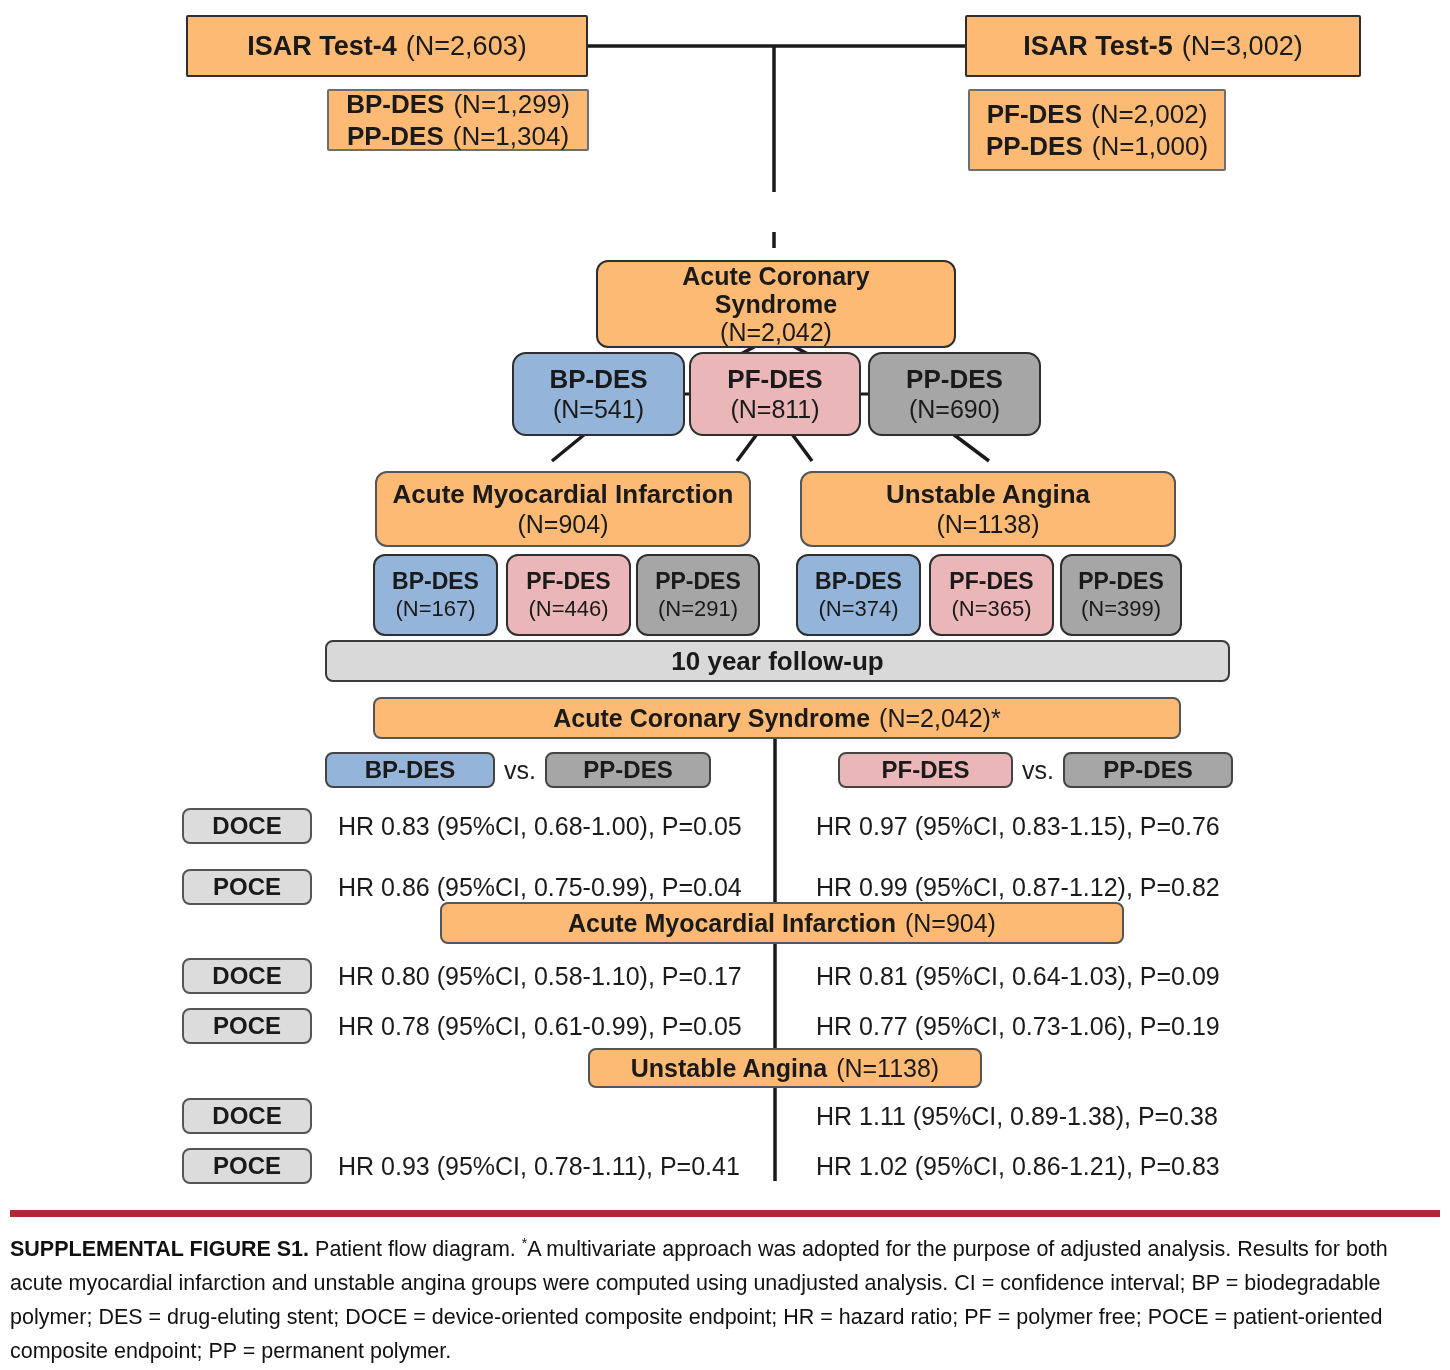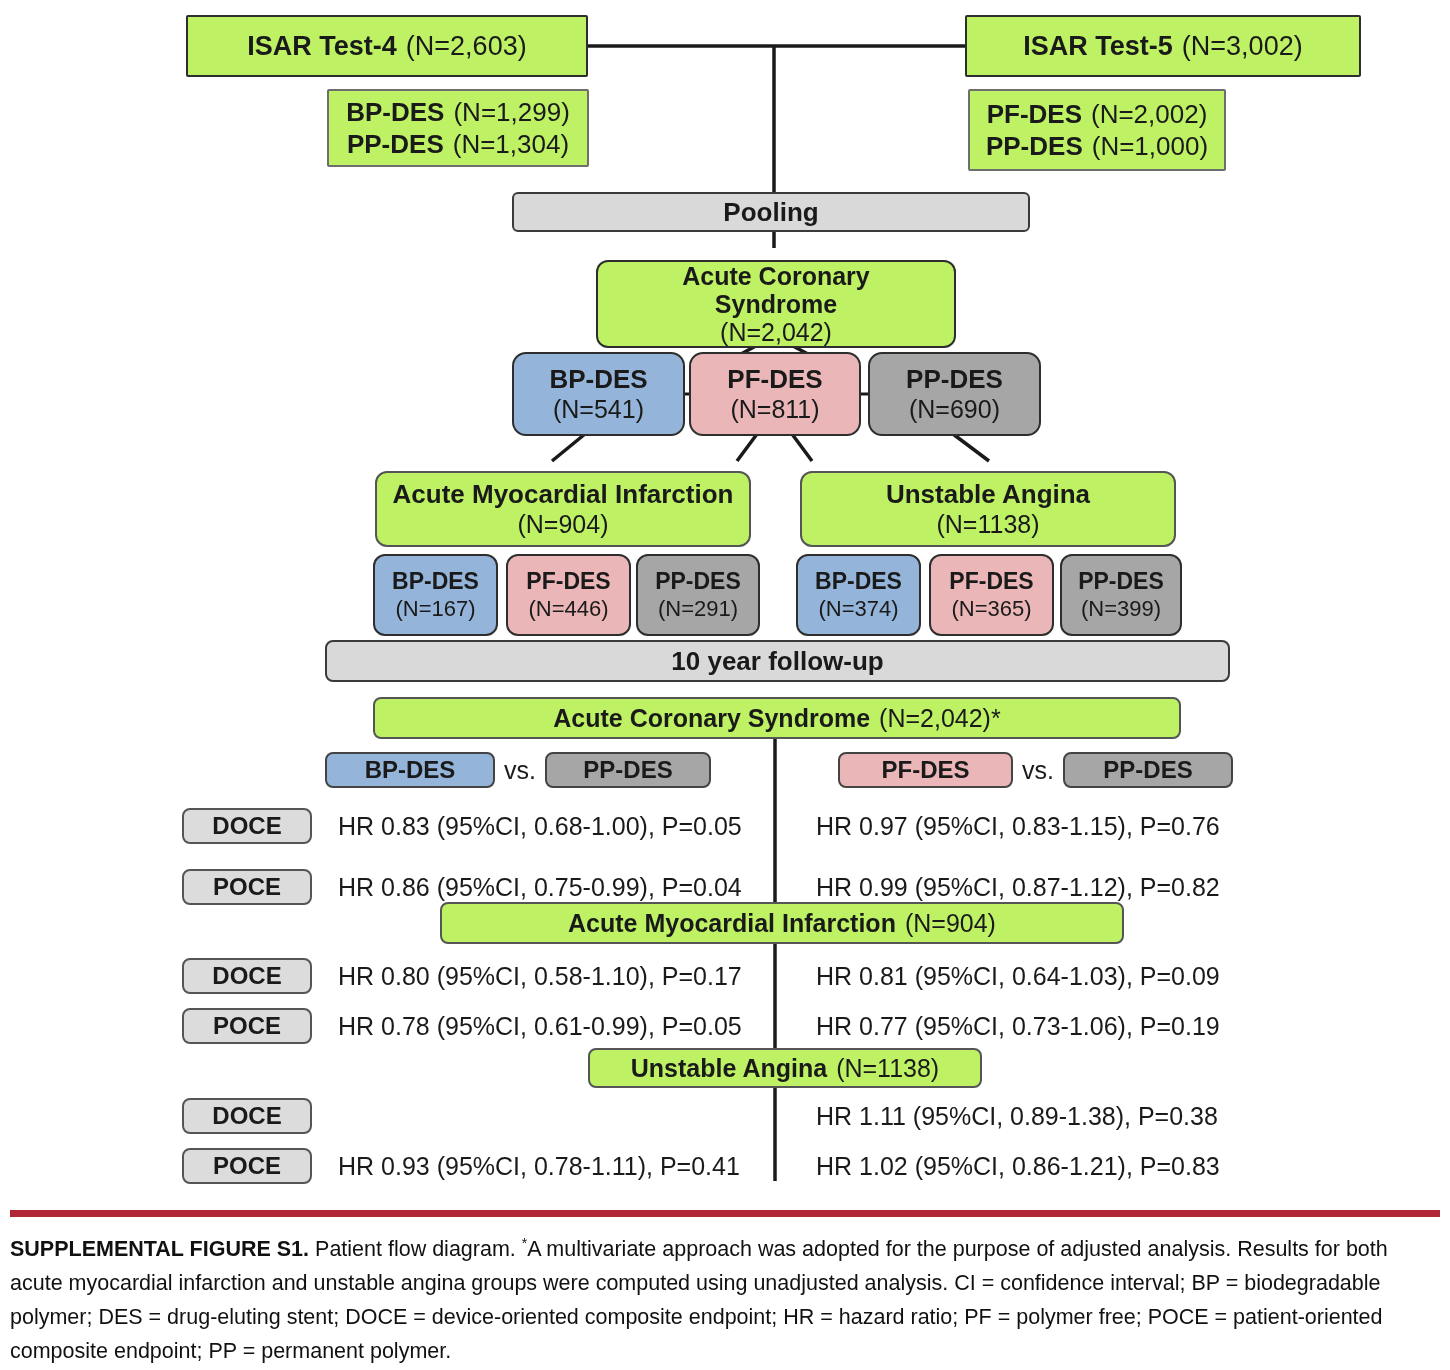--- a/index.html
+++ b/index.html
@@ -1,18 +1,18 @@
 <!DOCTYPE html>
 <html style="--blue: #94b5d9; --pink: #eab6b8; --gray: #a6a6a6; --light_gray: #d9d9d9; --label_gray: #dcdcdc; --red_rule: #b02838;"><head>
 <meta charset="utf-8">
 <style>
   html,body{margin:0;padding:0;background:#ffffff;}
   #canvas{position:relative;width:1450px;height:1370px;background:#fff;
           font-family:"Liberation Sans",sans-serif;color:#1a1a1a;overflow:hidden;}
-  .box{position:absolute;box-sizing:border-box;background:#bef264;border:2.5px solid #2e2e2e;
+  .box{position:absolute;box-sizing:border-box;background:#fdba74;border:2.5px solid #2e2e2e;
        display:flex;flex-direction:column;align-items:center;justify-content:center;
        text-align:center;}
   .sq{border-radius:2px;}
   .sub{border-color:#6e6e6e;border-width:2px;border-radius:2px;}
   .r6{border-radius:6px;} .r8{border-radius:8px;} .r12{border-radius:12px;margin-top:12px;} .r14{border-radius:14px;}
   .graybar{background:var(--light_gray,#d9d9d9);border-color:#3a3a3a;}
   .bluebox{background:var(--blue,#94b5d9);}
   .pinkbox{background:var(--pink,#eab6b8);}
   .darkgraybox{background:var(--gray,#a6a6a6);}
   .lblbox{background:var(--label_gray,#dcdcdc);border-color:#555;border-radius:8px;}
@@ -49,32 +49,29 @@
     <div>
       <span class="b">ISAR Test-4</span><span class="gap">(N=2,603)</span>
     </div>
   </div>
   <div class="box sq f27" style="left:965px;top:15px;width:396px;height:62px;">
     <div>
       <span class="b">ISAR Test-5</span><span class="gap">(N=3,002)</span>
     </div>
   </div>
 
-  <div class="box sub f26 lh32" style="left:327px;top:89px;width:262px;height:78px;align-items:center;">
+  <div class="box sub f26 lh32" style="left:327px;top:89px;width:262px;height:62px;align-items:center;">
     <div><span class="b">BP-DES</span><span class="gap">(N=1,299)</span></div>
     <div><span class="b">PP-DES</span><span class="gap">(N=1,304)</span></div>
   </div>
   <div class="box sub f26 lh32" style="left:968px;top:89px;width:258px;height:82px;">
     <div><span class="b">PF-DES</span><span class="gap">(N=2,002)</span></div>
     <div><span class="b">PP-DES</span><span class="gap">(N=1,000)</span></div>
   </div>
 
-  <div class="box graybar r6 f26 b" style="left:512px;top:192px;width:518px;height:40px;">
-    <span>Pooling</span>
-  </div>
 
   <div class="box r12 f25 lh28" style="left:596px;top:248px;width:360px;height:88px;">
     <div class="b">Acute Coronary</div>
     <div class="b">Syndrome</div>
     <div>(N=2,042)</div>
   </div>
 
   <div class="box bluebox r14 f26 lh30" style="left:512px;top:352px;width:173px;height:84px;">
     <div class="b">BP-DES</div>
     <div class="f25">(N=541)</div>

